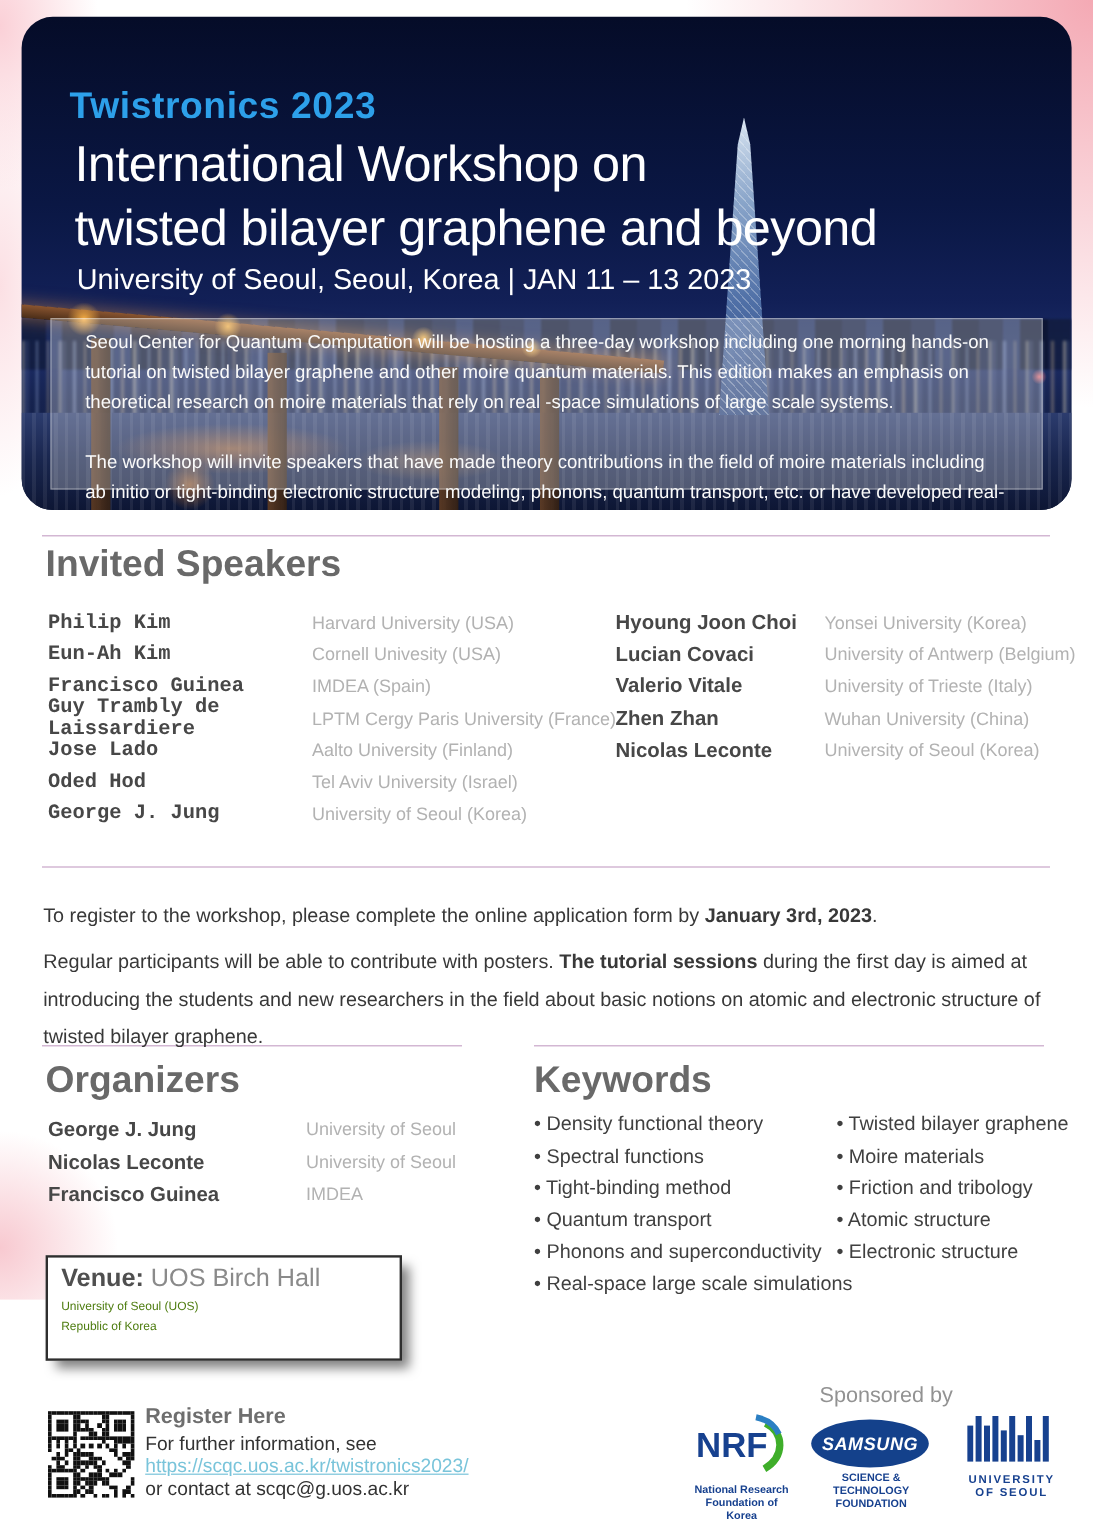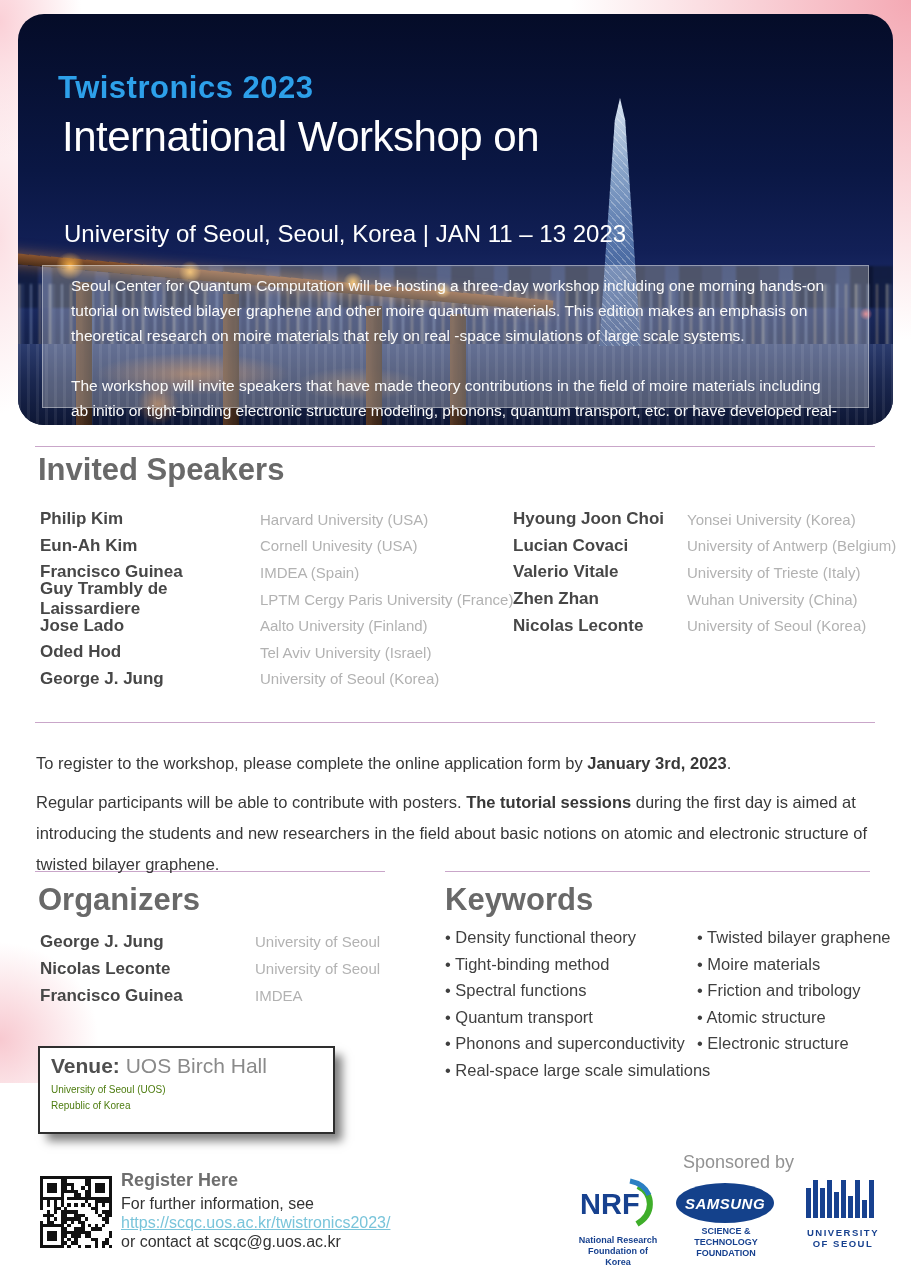--- a/index.html
+++ b/index.html
@@ -56,21 +56,21 @@
 
   
   .divider{position:absolute;height:1px;background:#c9a6c9;}
   .h-section{position:absolute;font-size:31px;font-weight:bold;color:#696969;}
 
   
   .sp-col{position:absolute;display:flex;flex-direction:column;}
   .sp-row{display:flex;height:26.6px;align-items:center;}
   .sp-name{font-size:17px;font-weight:bold;color:#474747;}
   .sp-aff{font-size:15px;color:#b2b2b2;}
-  #speakers-left .sp-name{width:220px;}
+  #speakers-left .sp-name{width:220px;font-family:Liberation Mono, monospace;}
   #speakers-right .sp-name{width:174px;}
   #organizers-list .sp-name{width:215px;}
   #organizers-list .sp-row{height:27px;}
 
   
   .reg-para{position:absolute;left:36px;width:848px;font-size:16.5px;color:#383838;line-height:31px;}
 
   
   .kw-col{position:absolute;display:flex;flex-direction:column;}
   .kw-item{height:26.6px;font-size:16.5px;color:#3f3f3f;font-weight:500;}
@@ -114,20 +114,21 @@
     <div class="hero-pillar" style="left:58px;top:268px;height:143px;"></div>
     <div class="hero-pillar" style="left:205px;top:280px;height:131px;"></div>
     <div class="hero-pillar" style="left:348px;top:292px;height:119px;"></div>
     <div class="hero-pillar" style="left:432px;top:300px;height:111px;"></div>
     <div class="hero-tower"></div>
     <div class="hero-glow"></div>
 
     <div class="hero-tag" style="color:#2da0ea;">Twistronics 2023</div>
     <div class="hero-title">
       <div>International Workshop on</div>
+      <div>twisted bilayer graphene and beyond</div>
     </div>
     <div class="hero-sub">University of Seoul, Seoul, Korea | JAN 11 – 13 2023</div>
 
     <div class="hero-overlay">
       <p>Seoul Center for Quantum Computation will be hosting a three-day workshop including one morning hands-on tutorial on twisted bilayer graphene and other moire quantum materials. This edition makes an emphasis on theoretical research on moire materials that rely on real -space simulations of large scale systems.</p>
       <p>The workshop will invite speakers that have made theory contributions in the field of moire materials including ab initio or tight-binding electronic structure modeling, phonons, quantum transport, etc. or have developed real-space calculation methods to study the properties of moire materials.</p>
     </div>
   </div>
 
   <div class="divider" style="left:35px;top:446px;width:840px;"></div>
@@ -204,22 +205,22 @@
       </div>
       <div class="sp-row">
         <span class="sp-name">Francisco Guinea</span>
         <span class="sp-aff">IMDEA</span>
       </div>
     </div>
 
   <div class="h-section" style="left:445px;top:882px;">Keywords</div>
   <div id="keywords-left" class="kw-col" style="left:445px;top:928px;">
       <div class="kw-item">• Density functional theory</div>
+      <div class="kw-item">• Spectral functions</div>
       <div class="kw-item">• Tight-binding method</div>
-      <div class="kw-item">• Spectral functions</div>
       <div class="kw-item">• Quantum transport</div>
       <div class="kw-item">• Phonons and superconductivity</div>
       <div class="kw-item">• Real-space large scale simulations</div>
     </div>
   <div id="keywords-right" class="kw-col" style="left:697px;top:928px;">
       <div class="kw-item">• Twisted bilayer graphene</div>
       <div class="kw-item">• Moire materials</div>
       <div class="kw-item">• Friction and tribology</div>
       <div class="kw-item">• Atomic structure</div>
       <div class="kw-item">• Electronic structure</div>

